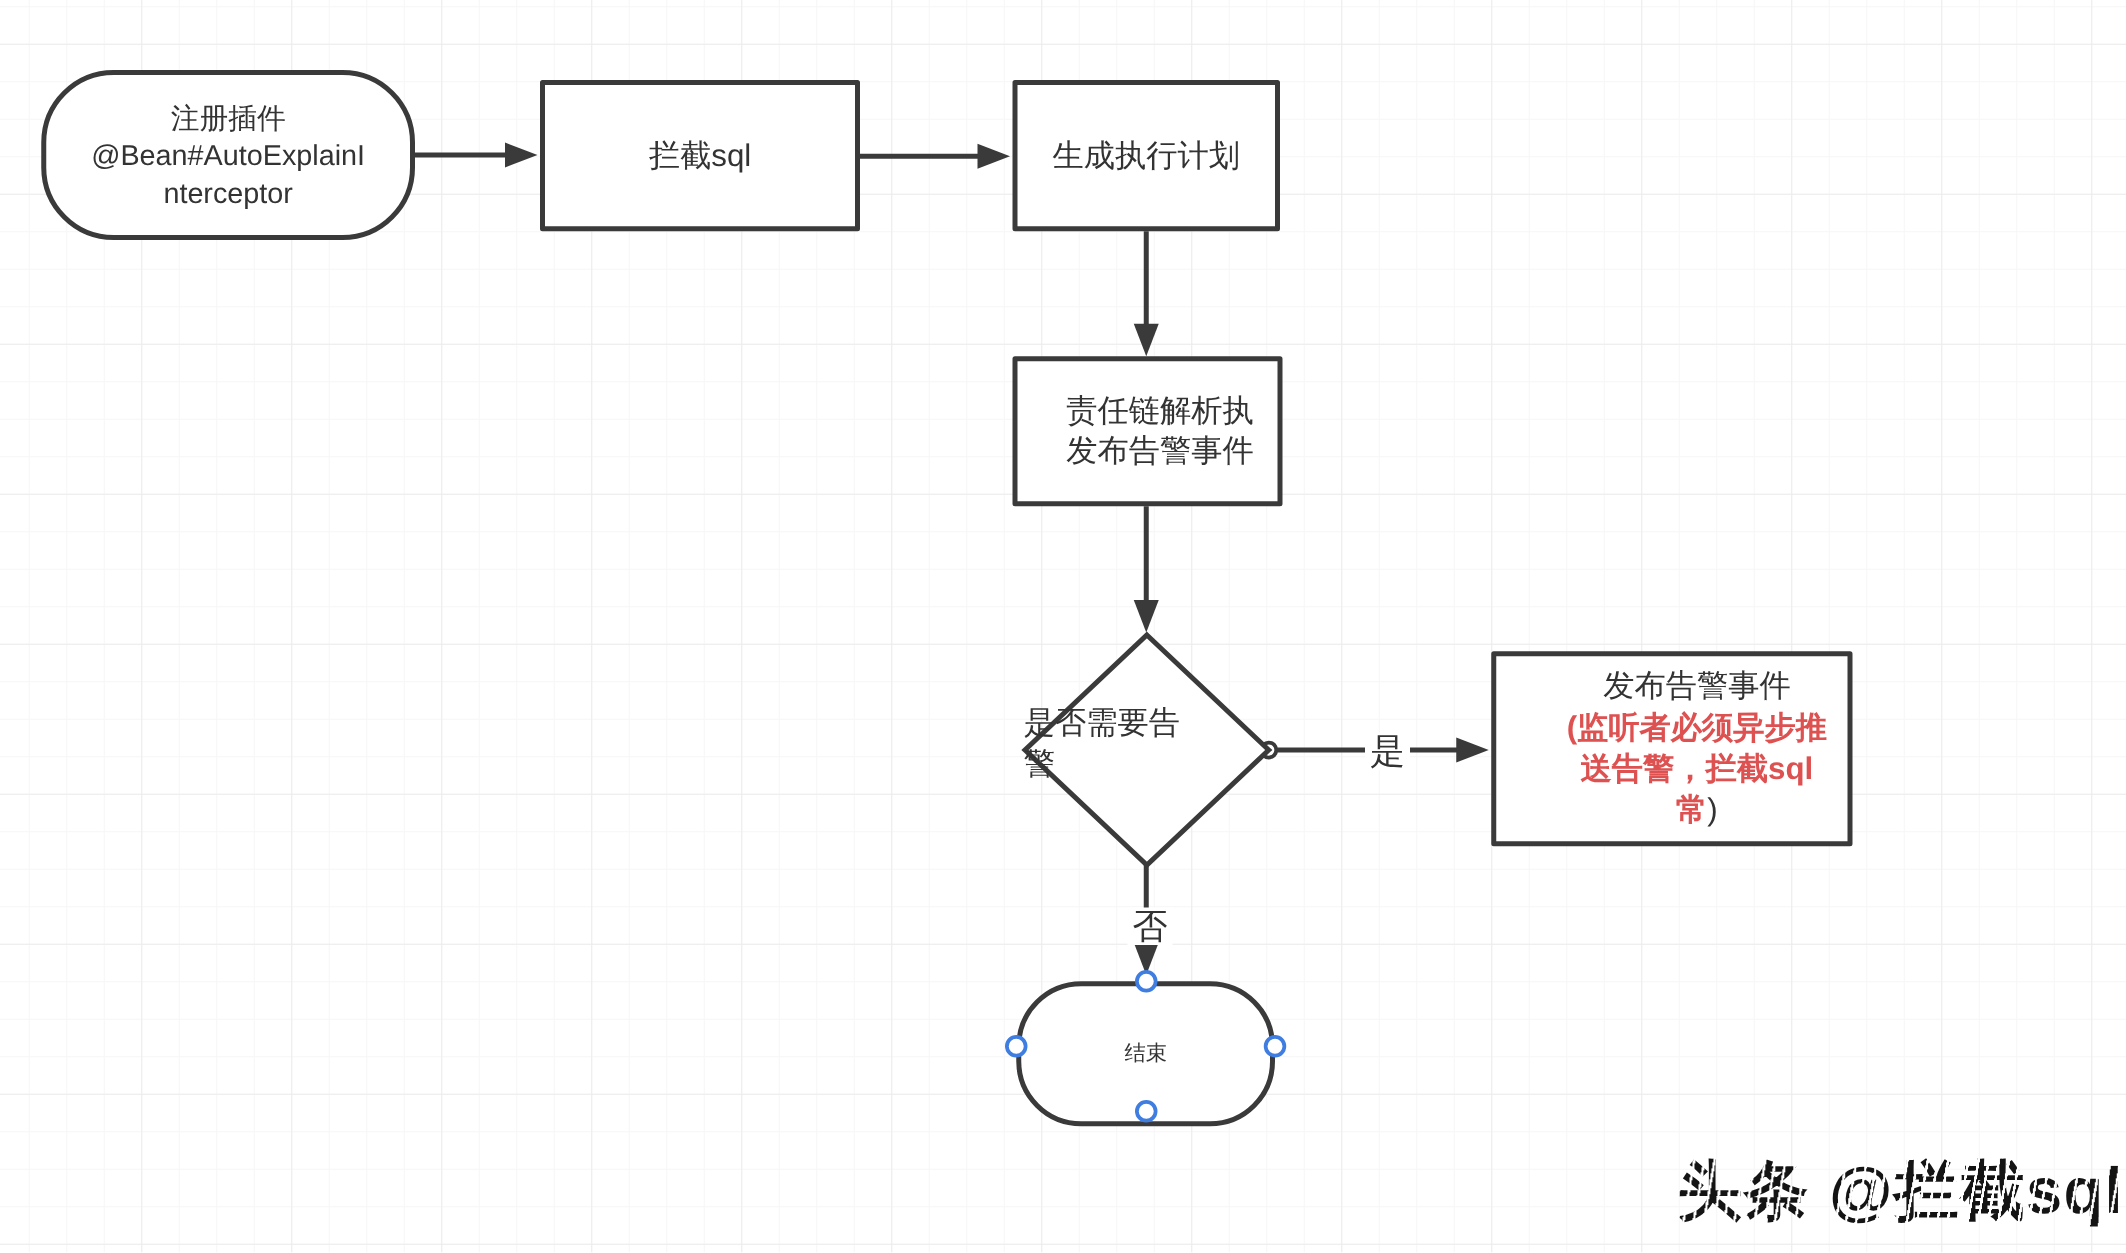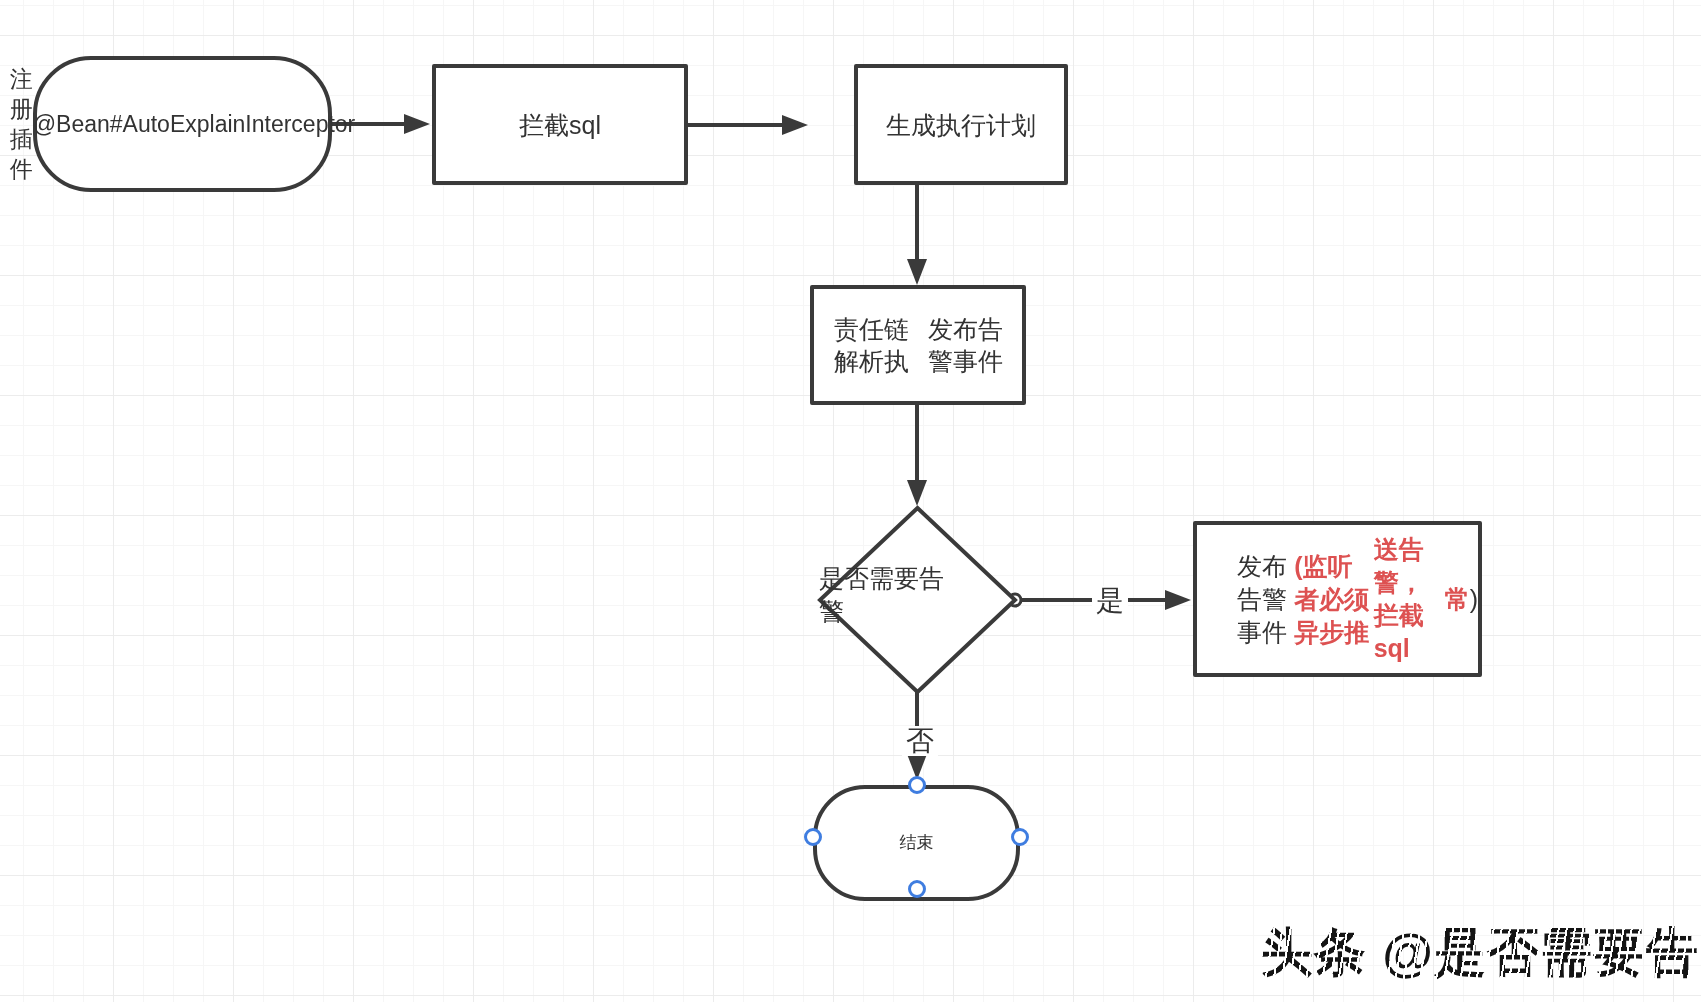--- a/index.html
+++ b/index.html
@@ -33,21 +33,21 @@
   .layer line { stroke: var(--shape-border); stroke-width: 4; }
   .layer polygon { fill: var(--shape-border); }
   .layer .diamond { fill: #ffffff; stroke: var(--shape-border); stroke-width: 4; stroke-linejoin: miter; stroke-miterlimit: 10; }
   .layer .endpoint { fill: #ffffff; stroke: var(--shape-border); stroke-width: 3; }
   .node {
     position: absolute;
     z-index: 2;
     background: #ffffff;
     border: 4px solid var(--shape-border);
     display: flex;
-    flex-direction: row;
+    flex-direction: column;
     align-items: center;
     justify-content: center;
     text-align: left;
     color: var(--text);
     border-radius: 2px;
   }
   .decision-label {
     position: absolute;
     z-index: 2;
     text-align: left;
@@ -132,21 +132,21 @@
   <div class="node" style="left:33px; top:56px; width:299px; height:136px; border-radius:58px; font-size:23px; line-height:30px;">
     <div>注册插件</div>
     <div>@Bean#AutoExplainI</div>
     <div>nterceptor</div>
   </div>
 
   <div class="node" style="left:432px; top:64px; width:256px; height:121px; font-size:25px; line-height:32px;">
     <div>拦截sql</div>
   </div>
 
-  <div class="node" style="left:810px; top:64px; width:214px; height:121px; font-size:25px; line-height:32px;margin-left:44px;">
+  <div class="node" style="left:810px; top:64px; width:214px; height:121px; font-size:25px; line-height:32px;">
     <div>生成执行计划</div>
   </div>
 
   <div class="node" style="left:810px; top:285px; width:216px; height:120px; font-size:25px; line-height:32px;padding-left:20px;">
     <div>责任链解析执</div>
     <div>发布告警事件</div>
   </div>
 
   <div class="decision-label" style="left:819px; top:562px; width:197px; font-size:25px; line-height:33px;">
     <div>是否需要告</div>
@@ -165,15 +165,15 @@
   </div>
 
   <div class="edge-label" style="left:1110px; top:601px;">是</div>
   <div class="edge-label" style="left:920px; top:741px;">否</div>
 
   <div class="handle" style="left:917px; top:785px;"></div>
   <div class="handle" style="left:813px; top:837px;"></div>
   <div class="handle" style="left:1020px; top:837px;"></div>
   <div class="handle" style="left:917px; top:889px;"></div>
 
-  <div class="watermark">头条 @是否需要告</div>
+  <div class="watermark">头条 @拦截sql</div>
 
 </div>
 
 </body></html>

